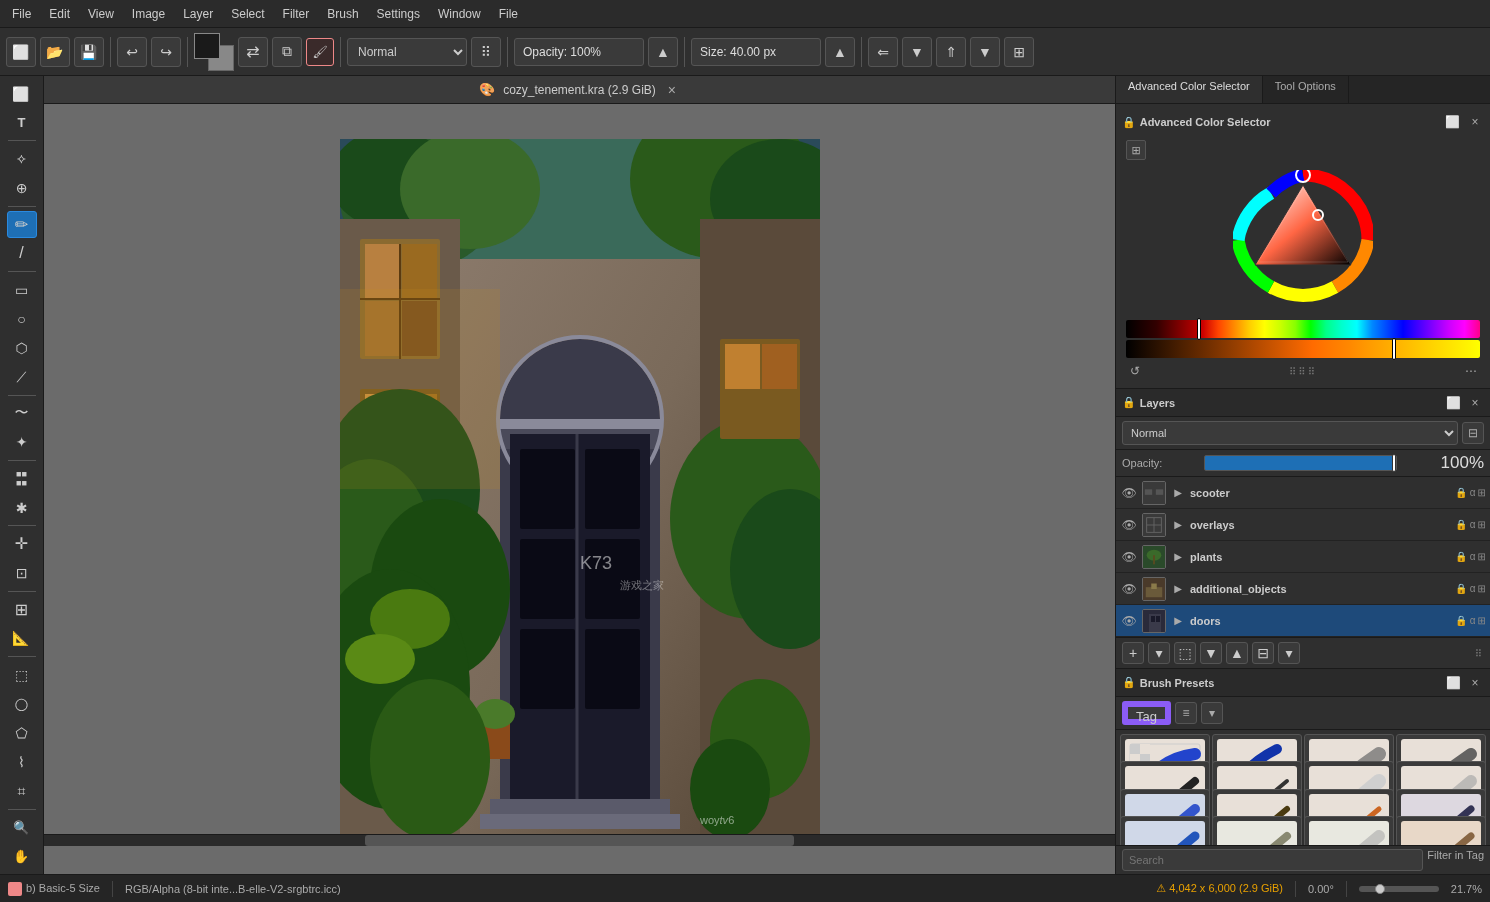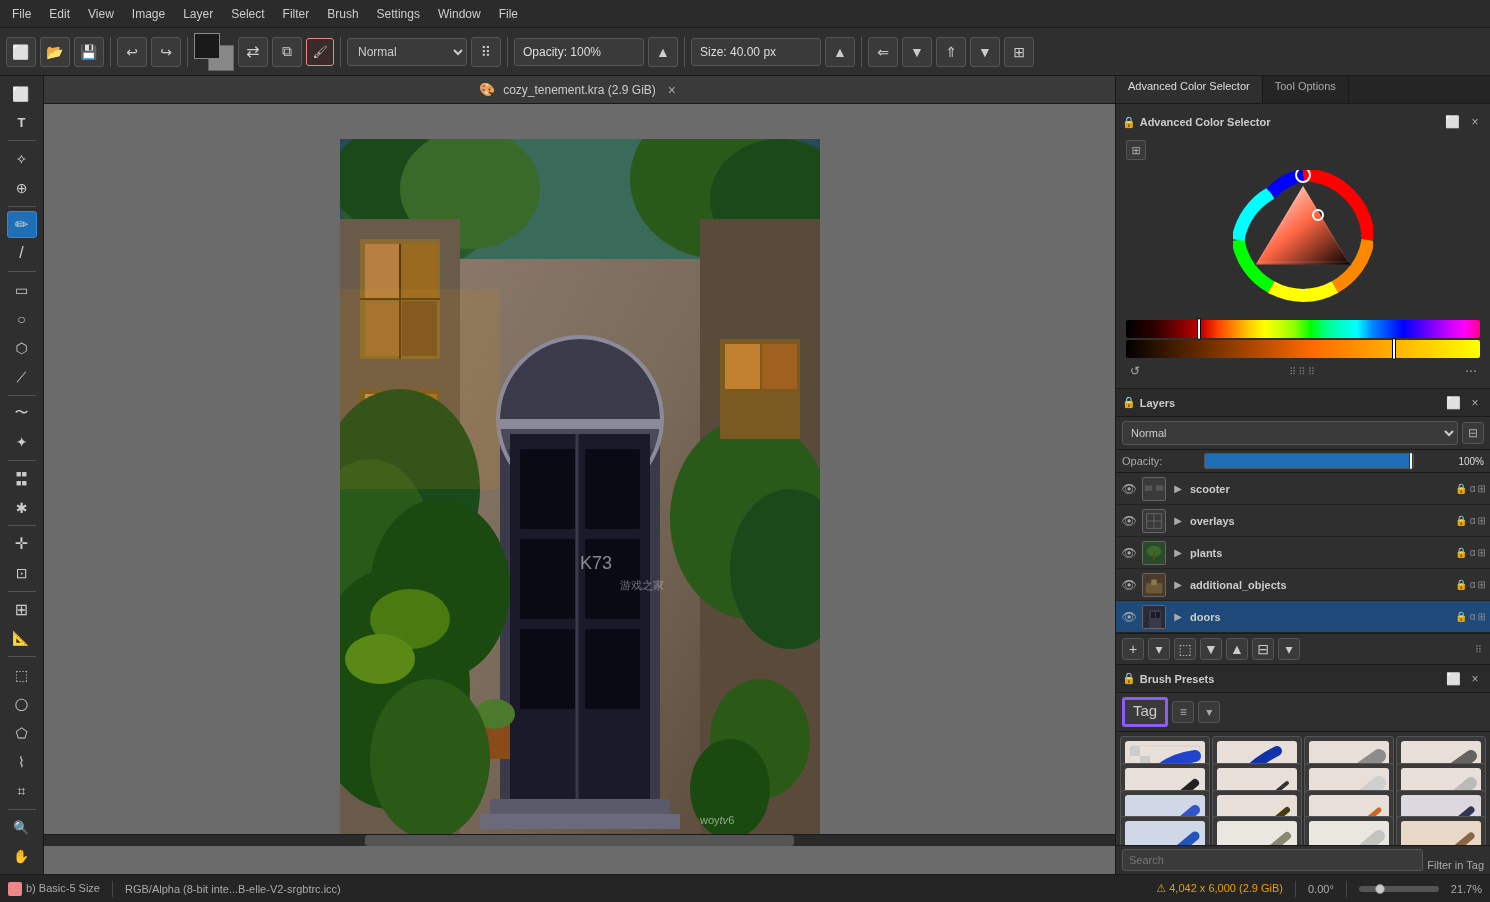--- a/index.html
+++ b/index.html
@@ -60,21 +60,21 @@
 
     
     #layers-panel { flex: 0 0 auto; border-bottom: 1px solid #1a1a1a; }
     #layers-header { display: flex; align-items: center; justify-content: space-between; height: 28px; padding: 0 6px; background: #2a2a2a; border-bottom: 1px solid #1a1a1a; }
     .layers-title { font-size: 11px; font-weight: bold; color: #ccc; display: flex; align-items: center; gap: 4px; }
     #layers-controls { display: flex; align-items: center; gap: 4px; padding: 4px 6px; border-bottom: 1px solid #1a1a1a; }
     .blend-select { flex: 1; height: 24px; background: #3a3a3a; border: 1px solid #555; color: #ccc; padding: 0 4px; border-radius: 3px; font-size: 11px; }
     .filter-btn { width: 22px; height: 22px; background: #3a3a3a; border: 1px solid #555; color: #aaa; border-radius: 3px; cursor: pointer; display: flex; align-items: center; justify-content: center; }
     #opacity-row { display: flex; align-items: center; padding: 3px 6px; border-bottom: 1px solid #1a1a1a; gap: 36px; }
     .opacity-label { font-size: 11px; color: #aaa; margin-right: 6px; }
-    .opacity-value { font-size: 10px; color: #ddd; margin-left: 8px; }
+    .opacity-value { font-size: 17px; color: #ddd; margin-left: 8px; }
     .opacity-slider { flex: 1; height: 16px; background: linear-gradient(to right, #1e6fb5, #1e6fb5 100%); border-radius: 2px; position: relative; }
 
     
     #layers-list { overflow-y: auto; max-height: 180px; }
     .layer-item { display: flex; align-items: center; height: 32px; padding: 0 4px; gap: 4px; border-bottom: 1px solid #222; cursor: pointer; }
     .layer-item.active { background: #1e4a7a; }
     .layer-vis { width: 18px; height: 18px; display: flex; align-items: center; justify-content: center; cursor: pointer; color: #aaa; font-size: 12px; }
     .layer-thumb { width: 24px; height: 24px; background: #555; border: 1px solid #666; border-radius: 2px; flex-shrink: 0; }
     .layer-thumb-group { background: #3a3a3a; display: flex; align-items: center; justify-content: center; font-size: 8px; color: #aaa; }
     .layer-expand { width: 16px; height: 16px; display: flex; align-items: center; justify-content: center; color: #aaa; font-size: 10px; cursor: pointer; }
@@ -85,26 +85,26 @@
     
     #layers-toolbar { display: flex; align-items: center; padding: 4px 6px; gap: 4px; border-top: 1px solid #1a1a1a; }
     .ltb-btn { width: 22px; height: 22px; background: #3a3a3a; border: 1px solid #555; color: #ccc; border-radius: 3px; cursor: pointer; display: flex; align-items: center; justify-content: center; font-size: 14px; }
 
     
     #brush-panel { flex: 1; display: flex; flex-direction: column; overflow: hidden; }
     #brush-header { display: flex; align-items: center; justify-content: space-between; height: 28px; padding: 0 6px; background: #2a2a2a; border-bottom: 1px solid #1a1a1a; }
     .brush-title { font-size: 11px; font-weight: bold; color: #ccc; display: flex; align-items: center; gap: 4px; }
     #brush-filter-row { display: flex; align-items: center; padding: 4px 6px; gap: 4px; border-bottom: 1px solid #1a1a1a; }
     .brush-filter-select { flex: 1; height: 22px; background: #3a3a3a; border: 1px solid #555; color: #ccc; padding: 0 4px; border-radius: 3px; font-size: 11px; }
-    .tag-btn { padding: 2px 8px; background: #3a3a3a; border: 3px solid #8b5cf6; color: #ccc; border-radius: 3px; font-size: 15px; cursor: pointer; height: 30px; }
+    .tag-btn { padding: 2px 8px; background: #3a3a3a; border: 6px solid #8b5cf6; color: #ccc; border-radius: 3px; font-size: 13px; cursor: pointer; height: 24px; }
     #brush-grid { display: grid; grid-template-columns: repeat(4, 1fr); gap: 2px; padding: 4px; overflow-y: auto; flex: 1; }
     .brush-item { aspect-ratio: 1; background: #3a3a3a; border: 1px solid #555; border-radius: 3px; cursor: pointer; overflow: hidden; display: flex; align-items: center; justify-content: center; }
 
     
-    #brush-search-row { display: flex; align-items: flex-end; padding: 3px 6px; border-top: 1px solid #1a1a1a; gap: 4px; }
+    #brush-search-row { display: flex; align-items: flex-start; padding: 3px 6px; border-top: 1px solid #1a1a1a; gap: 4px; }
     .brush-search-input { flex: 1; height: 22px; background: #3a3a3a; border: 1px solid #555; color: #ccc; padding: 0 6px; border-radius: 3px; font-size: 11px; }
 
     
     #statusbar { display: flex; align-items: center; height: 28px; background: #252525; border-top: 1px solid #1a1a1a; padding: 0 8px; gap: 12px; font-size: 11px; color: #aaa; }
     .status-seg { display: flex; align-items: flex-start; gap: 4px; }
     .status-sep { width: 1px; height: 16px; background: #444; }
     .status-warn { color: #e8a000; }
     .status-right { margin-left: auto; display: flex; align-items: center; gap: 12px; }
     .zoom-slider { width: 80px; height: 6px; background: #555; border-radius: 3px; }
 

